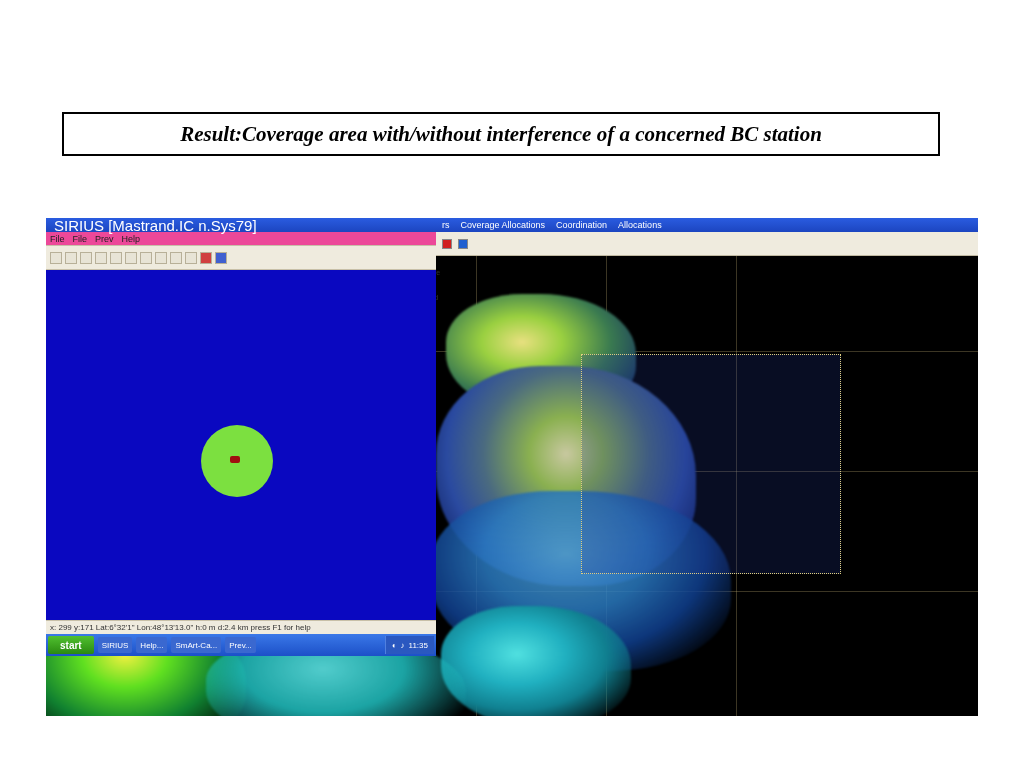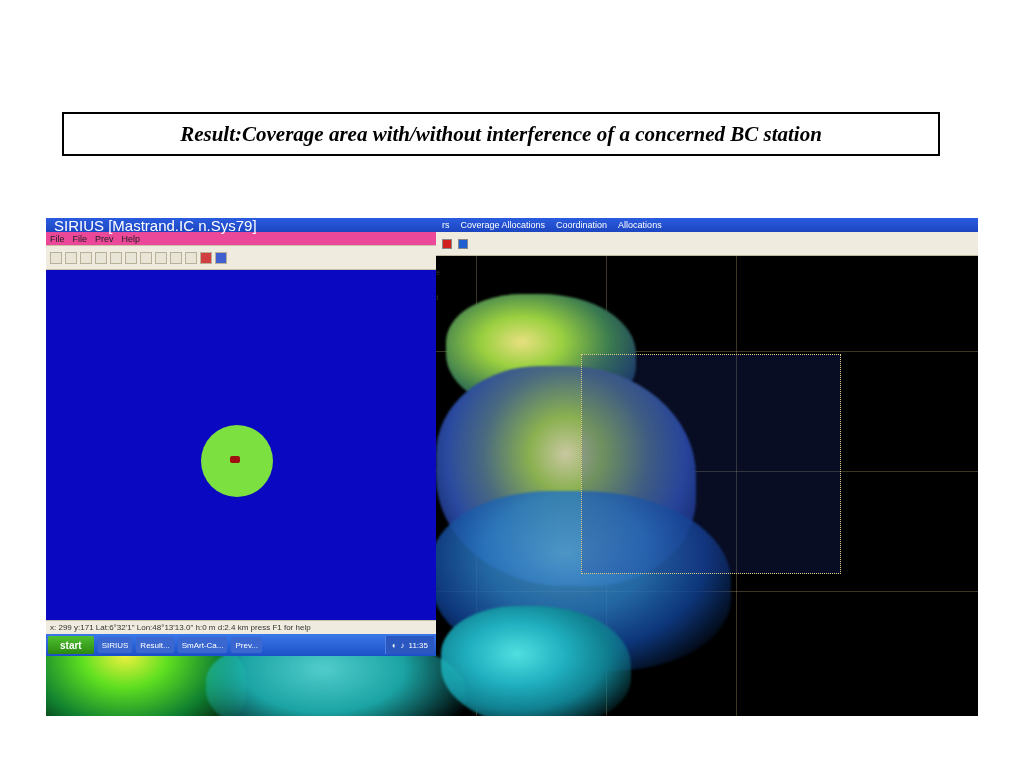--- a/index.html
+++ b/index.html
@@ -253,21 +253,21 @@
     <div class="cov-dot"></div>
   </div>
   <div class="front-status">
     <span>x: 299 y:171 Lat:6°32'1" Lon:48°13'13.0" h:0 m d:2.4 km  press F1 for help</span>
   </div>
   <div class="taskbar">
     <div class="start">
       <span>start</span>
     </div>
     <div class="task-btn">SIRIUS</div>
-    <div class="task-btn">Result...</div>
+    <div class="task-btn">Help...</div>
     <div class="task-btn">SmArt-Ca...</div>
     <div class="task-btn">Prev...</div>
     <div class="tray">
       <span>◐</span>
       <span>♪</span>
       <span>11:35</span>
     </div>
   </div>
 </div>
 

